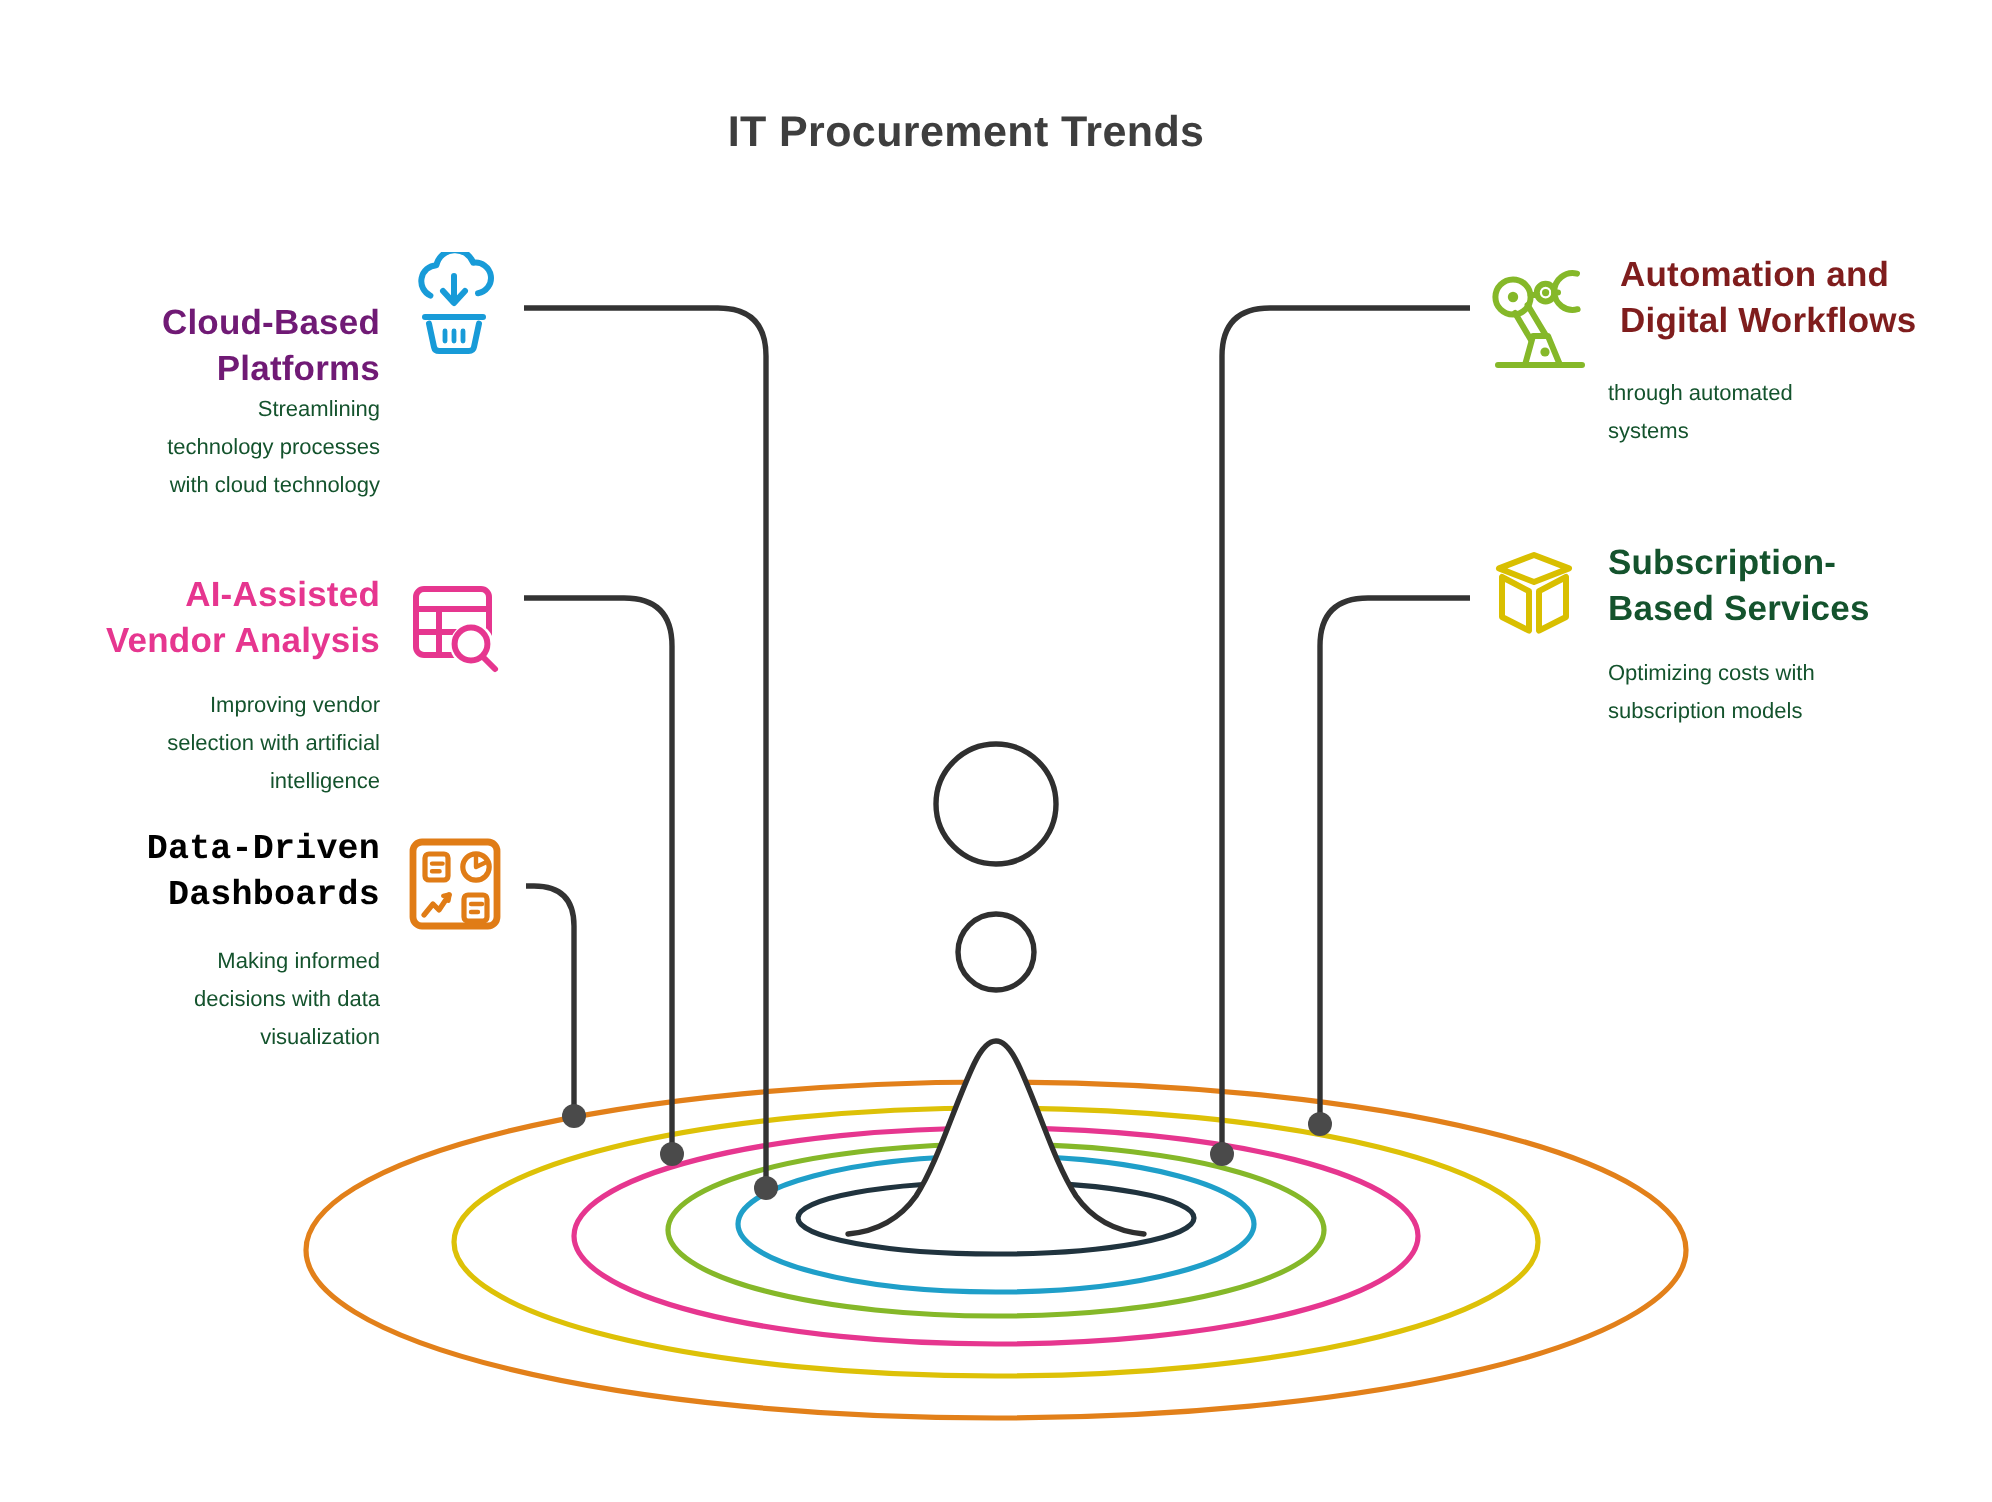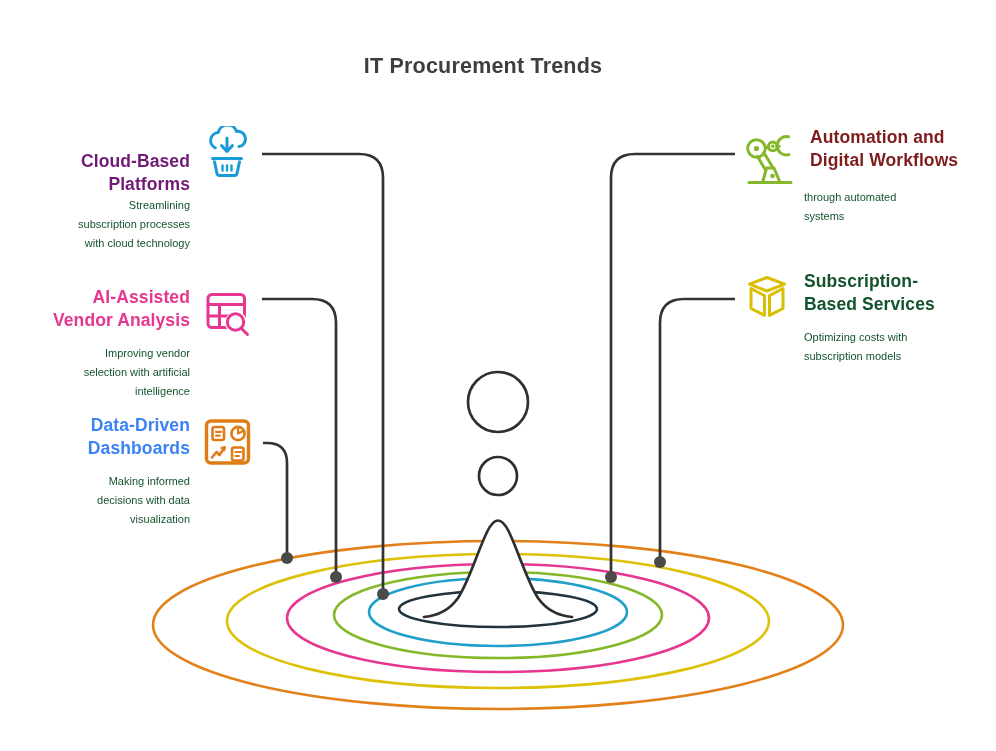--- a/index.html
+++ b/index.html
@@ -84,21 +84,21 @@
           <path d="M25 12 V 24.5"></path>
           <path d="M19.5 19.5 L25 25.5 L30.5 19.5"></path>
           <path d="M10.5 32.5 H 39.5"></path>
           <path d="M12.5 35.8 L15 47.5 Q15.4 49.5 17.6 49.5 H32.4 Q34.6 49.5 35 47.5 L37.5 35.8"></path>
           <path d="M20.5 39.5 V44.5 M25 39.5 V44.5 M29.5 39.5 V44.5" stroke-width="2.4"></path>
         </svg>
       </div>
     </div>
     <div class="item-desc">
       <div>Streamlining</div>
-      <div>subscription processes</div>
+      <div>technology processes</div>
       <div>with cloud technology</div>
     </div>
   </section>
 
   <section class="item left" style="left:30px;top:286px;">
     <div class="head-row">
       <h2 class="item-title" style="color: rgb(230, 54, 143);">
         <span>AI-Assisted</span><br>
         <span>Vendor Analysis</span>
       </h2>
@@ -116,21 +116,21 @@
     </div>
     <div class="item-desc">
       <div>Improving vendor</div>
       <div>selection with artificial</div>
       <div>intelligence</div>
     </div>
   </section>
 
   <section class="item left" style="left:30px;top:414px;">
     <div class="head-row">
-      <h2 class="item-title" style="color: #3b82f6;">
+      <h2 class="item-title" style="color: #000000; font-family: Liberation Mono, monospace;">
         <span>Data-Driven</span><br>
         <span>Dashboards</span>
       </h2>
       <div class="icon-box">
         <svg width="50" height="58" viewBox="0 0 50 58" fill="none" stroke-width="3.4" stroke-linecap="round" stroke-linejoin="round" stroke="#e07c16">
           <rect x="4.5" y="7" width="42" height="42" rx="4.5"></rect>
           <rect x="10.5" y="13" width="11.5" height="13" rx="2" stroke-width="2.6"></rect>
           <path d="M14 17.8 H19.3 M14 21.6 H17.8" stroke-width="2.2"></path>
           <circle cx="36" cy="19.5" r="6.6" stroke-width="2.6"></circle>
           <path d="M36 19.5 L36 13.6 M36 19.5 L41.8 16.7" stroke-width="2.2"></path>

